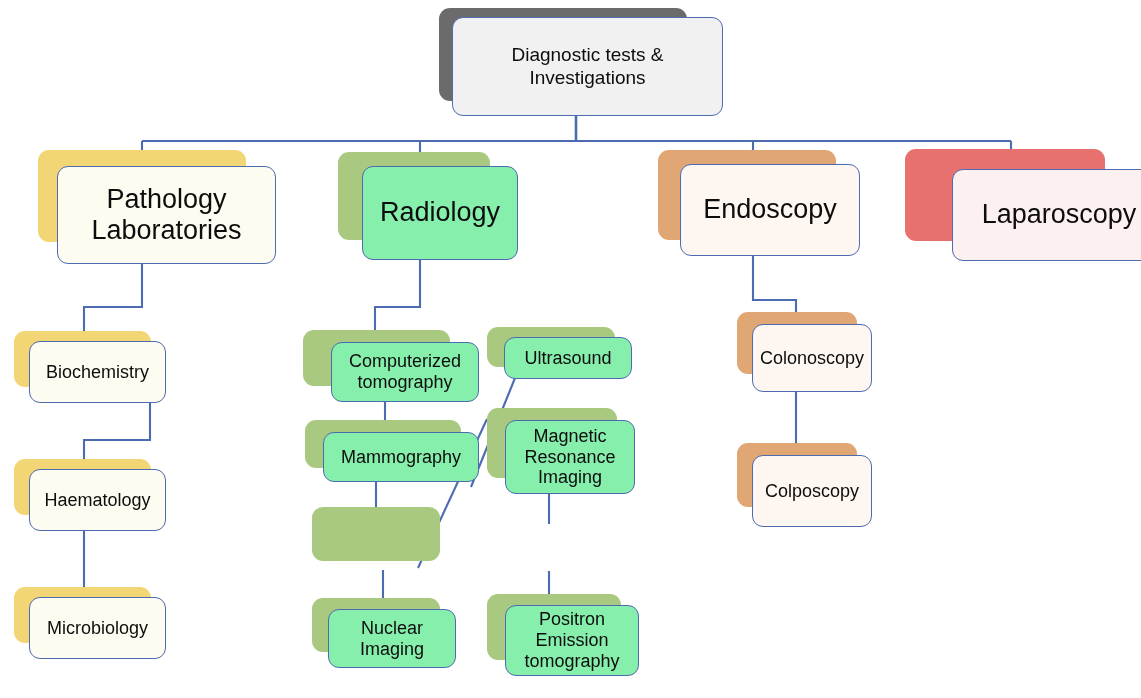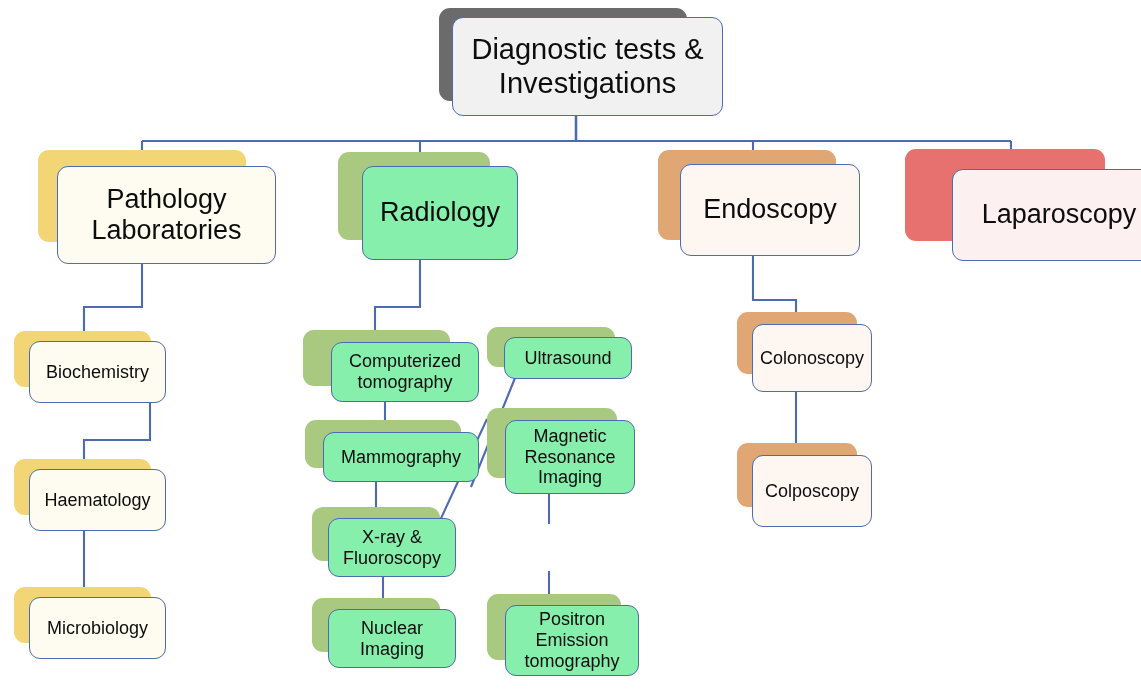--- a/index.html
+++ b/index.html
@@ -59,21 +59,21 @@
     padding: 0 4px;
   }
   
   .root .card      { background: #f1f1f1; }
   
   .fam-path .card  { background: #fefcf0; }
   .fam-rad  .card  { background: #86efac; }
   .fam-endo .card  { background: #fdf6f1; }
   .fam-lap  .card  { background: #fdf0f0; margin-left: 36px; }
 
-  .size-root .label { font-size: 29px; }
+  .size-root .label { font-size: 19px; }
   .size-l1   .label { font-size: 27px; }
   .size-l2   .label { font-size: 18px; }
 </style>
 </head>
 <body>
 
 <div id="canvas">
 
   <svg id="connectors" viewBox="0 0 1141 698" width="1141" height="698">
     <g fill="none" stroke="#4d6bb1" stroke-width="2.1">
@@ -175,24 +175,20 @@
 
   <div class="node fam-rad size-l2" style="left:305px; top:420px; width:174px; height:62px;">
     <div class="plate" style="width:156px; height:48px; background:#a8c97f;"></div>
     <div class="card" style="left:18px; top:12px; width:156px; height:50px;">
       <div class="label">Mammography</div>
     </div>
   </div>
 
   <div class="node fam-rad size-l2" style="left:312px; top:507px; width:144px; height:70px;">
     <div class="plate" style="width:128px; height:54px; background:#a8c97f;"></div>
-    <div class="card" style="left:16px; top:11px; width:128px; height:59px;">
-      <div class="label">X-ray &amp;
-Fluoroscopy</div>
-    </div>
   </div>
 
   <div class="node fam-rad size-l2" style="left:312px; top:598px; width:144px; height:70px;">
     <div class="plate" style="width:128px; height:54px; background:#a8c97f;"></div>
     <div class="card" style="left:16px; top:11px; width:128px; height:59px;">
       <div class="label">Nuclear
 Imaging</div>
     </div>
   </div>
 

